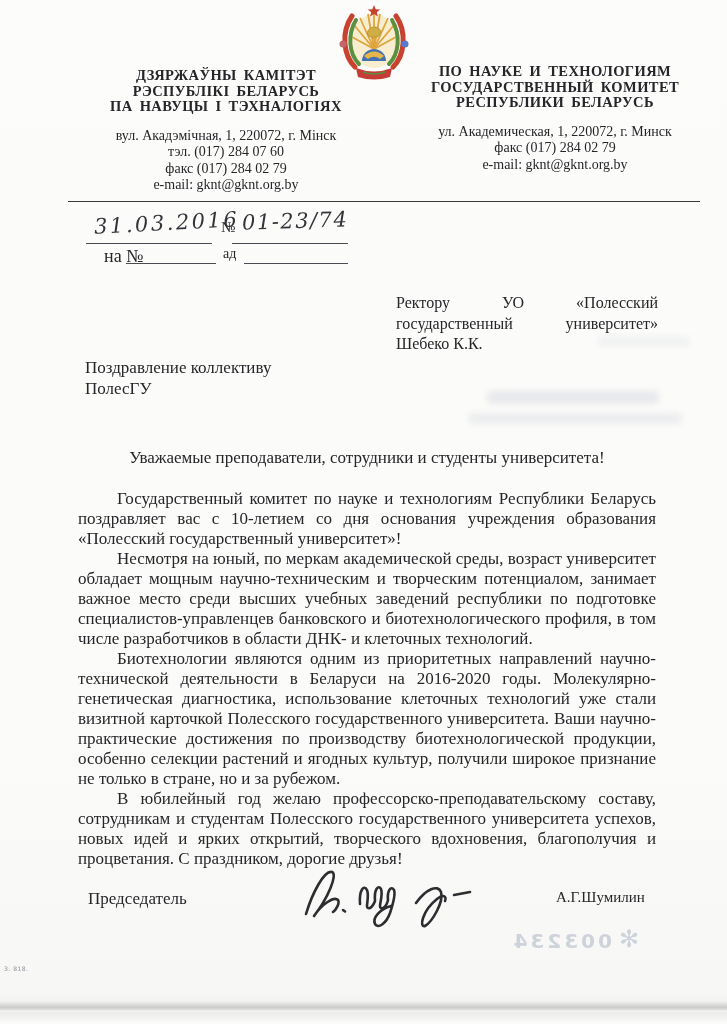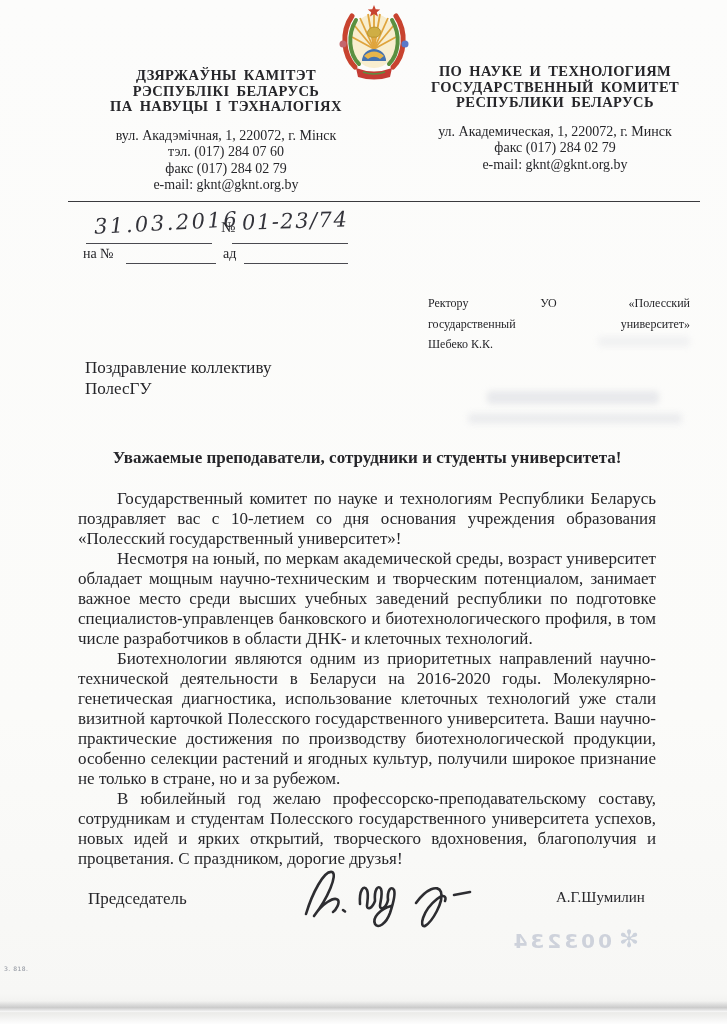--- a/index.html
+++ b/index.html
@@ -24,32 +24,32 @@
   .lh-addr{margin-top:13px;font-size:14px;line-height:16.5px;}
   .rule{position:absolute;left:68px;top:201px;width:632px;height:0;border-top:1.6px solid #3a3a3e;}
   
   .hand{font-family:"DejaVu Serif",serif;font-style:italic;color:#33333a;}
   .ref-date{position:absolute;left:94px;top:211px;font-size:21px;letter-spacing:2.5px;transform:rotate(-3deg);}
   .ref-no-label{position:absolute;left:221px;top:219px;font-size:15px;}
   .ref-number{position:absolute;left:242px;top:209px;font-size:21px;letter-spacing:1.5px;transform:rotate(-2deg);}
   .u-line{position:absolute;border-bottom:1.2px solid #4a4a50;height:0;}
   .ul-date{left:86px;top:243px;width:126px;}
   .ul-number{left:232px;top:243px;width:116px;}
-  .ref-na{position:absolute;left:83px;top:246px;font-size:14px;}
+  .ref-na{position:absolute;left:104px;top:246px;font-size:18px;}
   .ref-ad{position:absolute;left:223px;top:246px;font-size:14px;}
   .ul-na{left:126px;top:263px;width:90px;}
   .ul-ad{left:244px;top:263px;width:104px;}
   
-  .recipient{position:absolute;left:428px;top:293px;width:262px;font-size:12px;line-height:20.5px;}
+  .recipient{position:absolute;left:396px;top:293px;width:262px;font-size:16px;line-height:20.5px;}
   .recipient-line{text-align:justify;text-align-last:justify;}
   .recipient-line:last-child{text-align-last:left;}
   
   .subject{position:absolute;left:85px;top:358px;width:300px;font-size:17px;line-height:20.5px;}
   
-  .salutation{position:absolute;left:78px;top:448px;width:578px;text-align:center;font-size:17px;font-weight:bold;}
+  .salutation{position:absolute;left:78px;top:448px;width:578px;text-align:center;font-size:17px;}
   .body-text{position:absolute;left:78px;top:489px;width:578px;}
   .body-par{margin:0;text-align:justify;text-indent:39px;font-size:17px;line-height:20px;}
   
   .sig-position{position:absolute;left:88px;top:889px;font-size:17px;}
   .sig-name{position:absolute;left:556px;top:889px;font-size:15px;}
   .signature{position:absolute;left:292px;top:858px;width:220px;height:80px;}
   
   .smudge{position:absolute;background:rgba(176,182,196,.26);filter:blur(3px);border-radius:4px;}
   .smudge-a{left:598px;top:336px;width:92px;height:11px;opacity:.55;}
   .smudge-b{left:487px;top:391px;width:172px;height:13px;}

